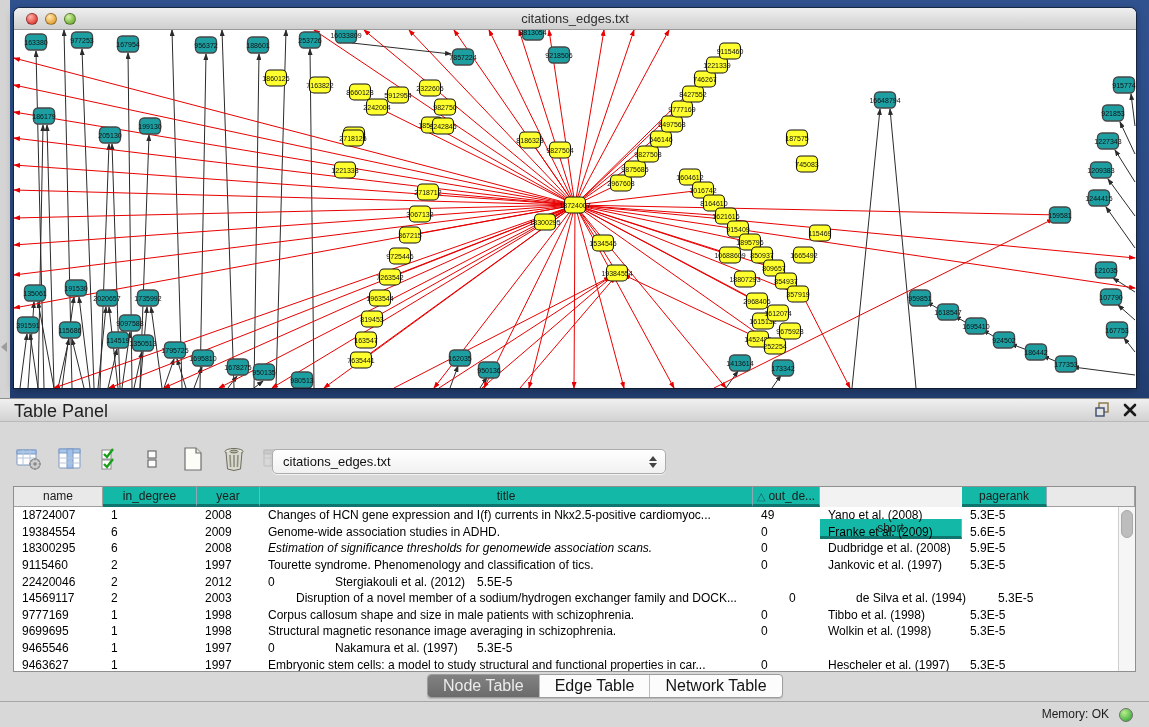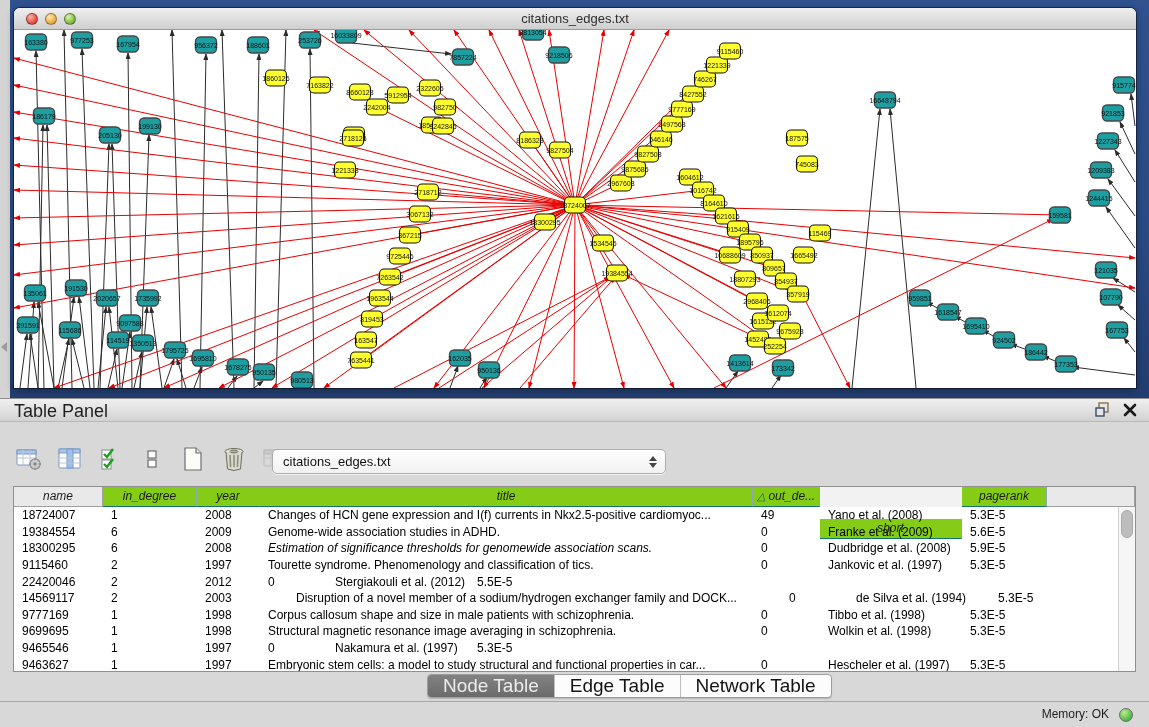--- a/index.html
+++ b/index.html
@@ -38,34 +38,34 @@
   .combo{position:absolute;left:272px;top:27px;width:394px;height:25px;box-sizing:border-box;
          border:1px solid #adadad;border-radius:5px;background:linear-gradient(180deg,#ffffff,#f1f1f1);
          box-shadow:0 1px 0 rgba(255,255,255,.7);display:flex;align-items:center;}
   .combo-text{flex:1;padding-left:10px;font-size:13px;color:#111;white-space:nowrap;overflow:hidden;}
   .combo-arrows{width:24px;display:flex;flex-direction:column;align-items:center;gap:2px;}
   .tri-up{width:0;height:0;border-left:4px solid transparent;border-right:4px solid transparent;border-bottom:5px solid #444;}
   .tri-down{width:0;height:0;border-left:4px solid transparent;border-right:4px solid transparent;border-top:5px solid #444;}
   
   .tableview{position:absolute;left:13px;top:64px;width:1123px;height:186px;box-sizing:border-box;
              background:#fff;border:1px solid #8f8f8f;overflow:hidden;}
-  .thead{position:absolute;left:0;top:0;right:0;height:20px;display:flex;background:#f2f2f2;font-style:italic;}
+  .thead{position:absolute;left:0;top:0;right:0;height:20px;display:flex;background:#f2f2f2;}
   .th{box-sizing:border-box;height:20px;line-height:19px;text-align:center;font-size:12px;color:#1c1c1c;
-      background:#84cc16;border-right:1px solid #8fa9b4;border-bottom:1px solid #0f766e;overflow:hidden;white-space:nowrap;}
+      background:#14b8a6;border-right:1px solid #8fa9b4;border-bottom:3px solid #0f766e;overflow:hidden;white-space:nowrap;}
   .th.first{background:#e9e9e9;border-right:1px solid #9f9f9f;border-bottom:1px solid #9f9f9f;}
   .th .sortglyph{color:#155a68;font-size:11px;margin-right:3px;}
   .tbody{position:absolute;left:0;top:20px;right:16px;bottom:0;overflow:hidden;}
   .tr{display:flex;height:16.6px;align-items:center;}
   .td{box-sizing:border-box;padding-left:8px;font-size:12px;color:#000;white-space:nowrap;overflow:hidden;}
   .vscroll{position:absolute;right:0;top:20px;bottom:0;width:16px;background:#f6f6f6;border-left:1px solid #cfcfcf;}
   .vthumb{position:absolute;left:2px;top:3px;width:10px;height:26px;border-radius:6px;background:#bdbdbd;border:1px solid #a9a9a9;}
   
   .tabs{position:absolute;left:427px;top:252px;height:22px;display:flex;border:1px solid #9d9d9d;border-radius:4px;
         overflow:hidden;background:#fcfcfc;box-shadow:0 1px 1px rgba(0,0,0,.15);}
-  .tab{height:22px;line-height:22px;padding:0 15px;font-size:19px;color:#141414;border-left:1px solid #bdbdbd;}
+  .tab{height:22px;line-height:22px;padding:0 15px;font-size:16px;color:#141414;border-left:1px solid #bdbdbd;}
   .tab:first-child{border-left:none;}
   .tab.active{background:linear-gradient(180deg,#828282,#6b6b6b);color:#ececec;}
   
   .statusbar{position:absolute;left:0;top:701px;width:1149px;height:26px;box-sizing:border-box;
              background:#d8d8d8;border-top:1px solid #a6a6a6;}
   .mem{position:absolute;right:40px;top:0;height:25px;line-height:25px;font-size:12px;color:#1d1d1d;}
   .orb{position:absolute;right:16px;top:6px;width:14px;height:14px;border-radius:50%;
        background:radial-gradient(circle at 35% 30%,#b9ef8d,#49b043 75%);border:1px solid #6e6e6e;box-sizing:border-box;}
 </style>
 </head>

